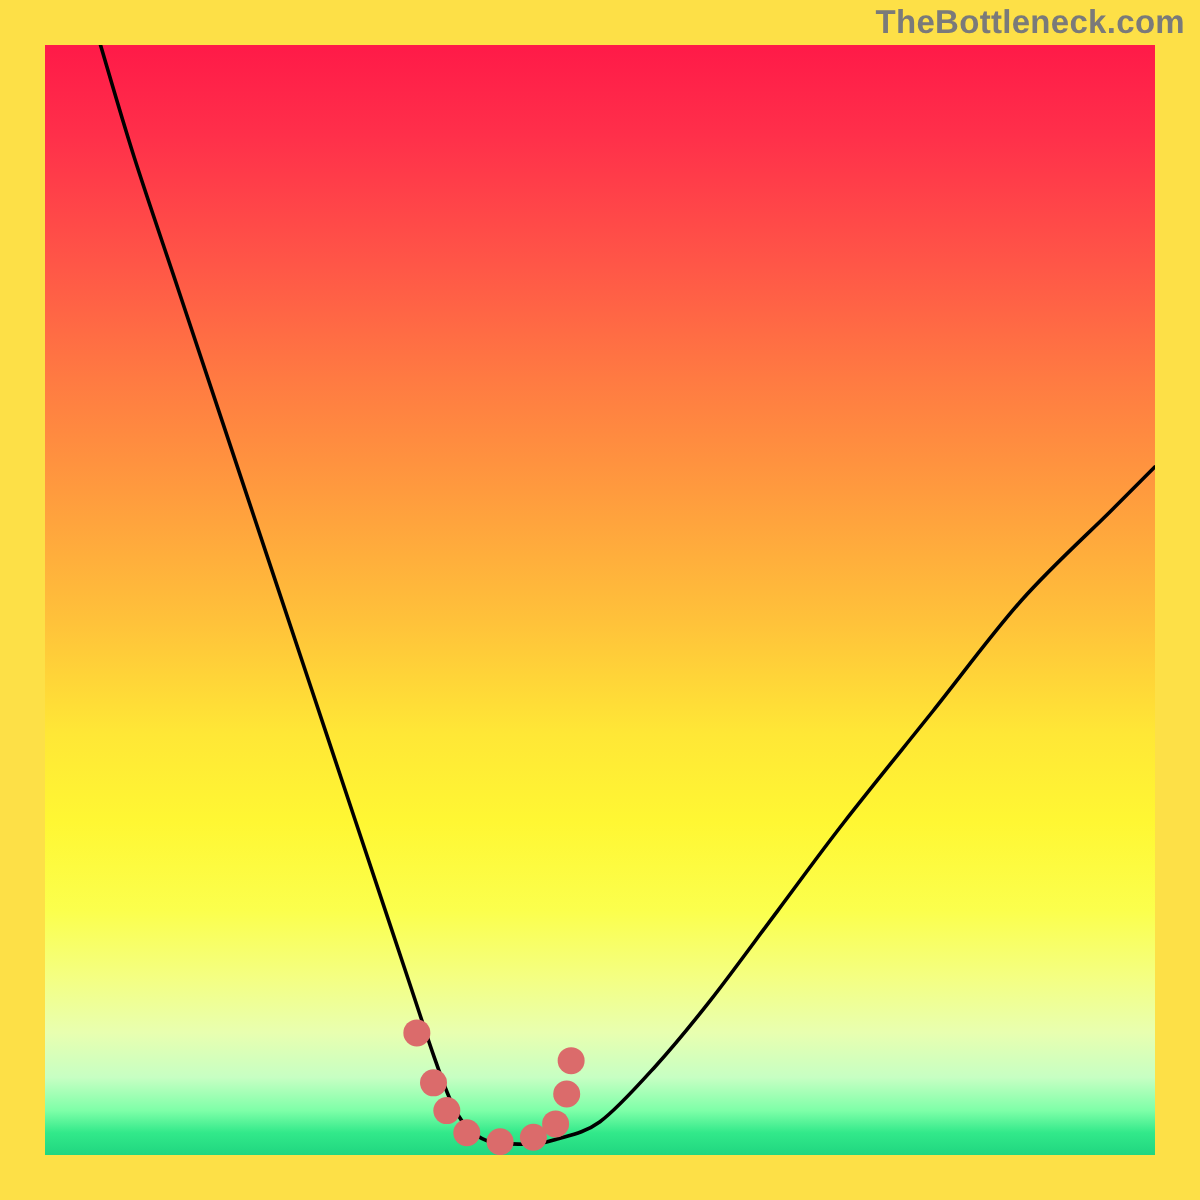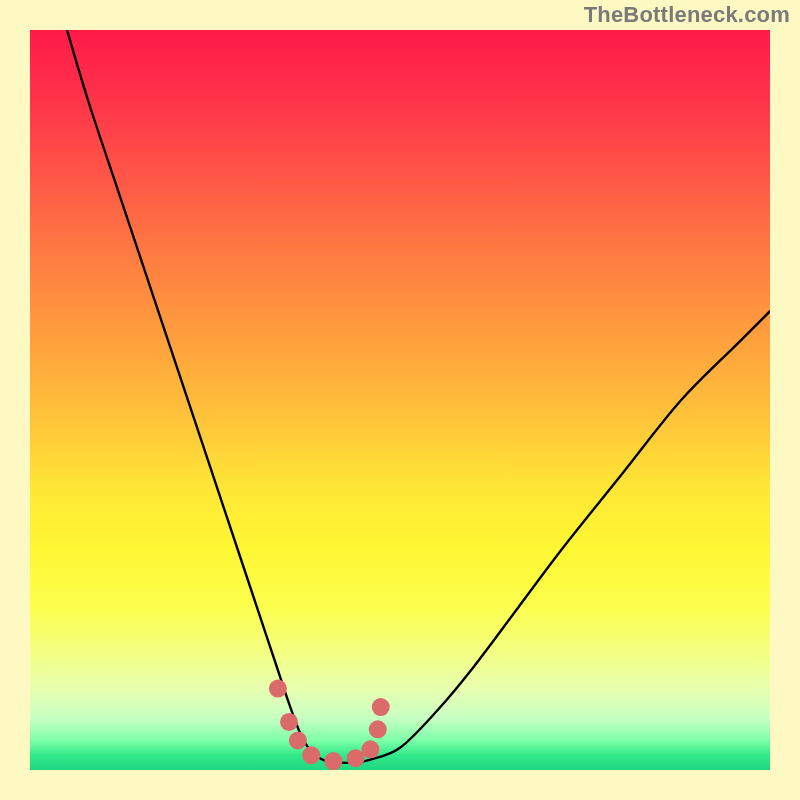--- a/index.html
+++ b/index.html
@@ -1,17 +1,17 @@
 <!DOCTYPE html>
 <html><head>
 <meta charset="utf-8">
 <style>
   * { margin: 0; padding: 0; box-sizing: border-box; }
   html, body { width: 800px; height: 800px; background: #000; overflow: hidden; }
-  .wrap { position: relative; width: 800px; height: 800px; background: #fef9c3; }
+  .wrap { position: relative; width: 800px; height: 800px; background: #fde047; }
   .attribution {
     position: absolute;
     top: 2px;
     right: 10px;
     font-family: Arial, Helvetica, sans-serif;
     font-size: 22px;
     font-weight: 600;
     color: #7a7a7a;
     letter-spacing: 0.2px;
   }

